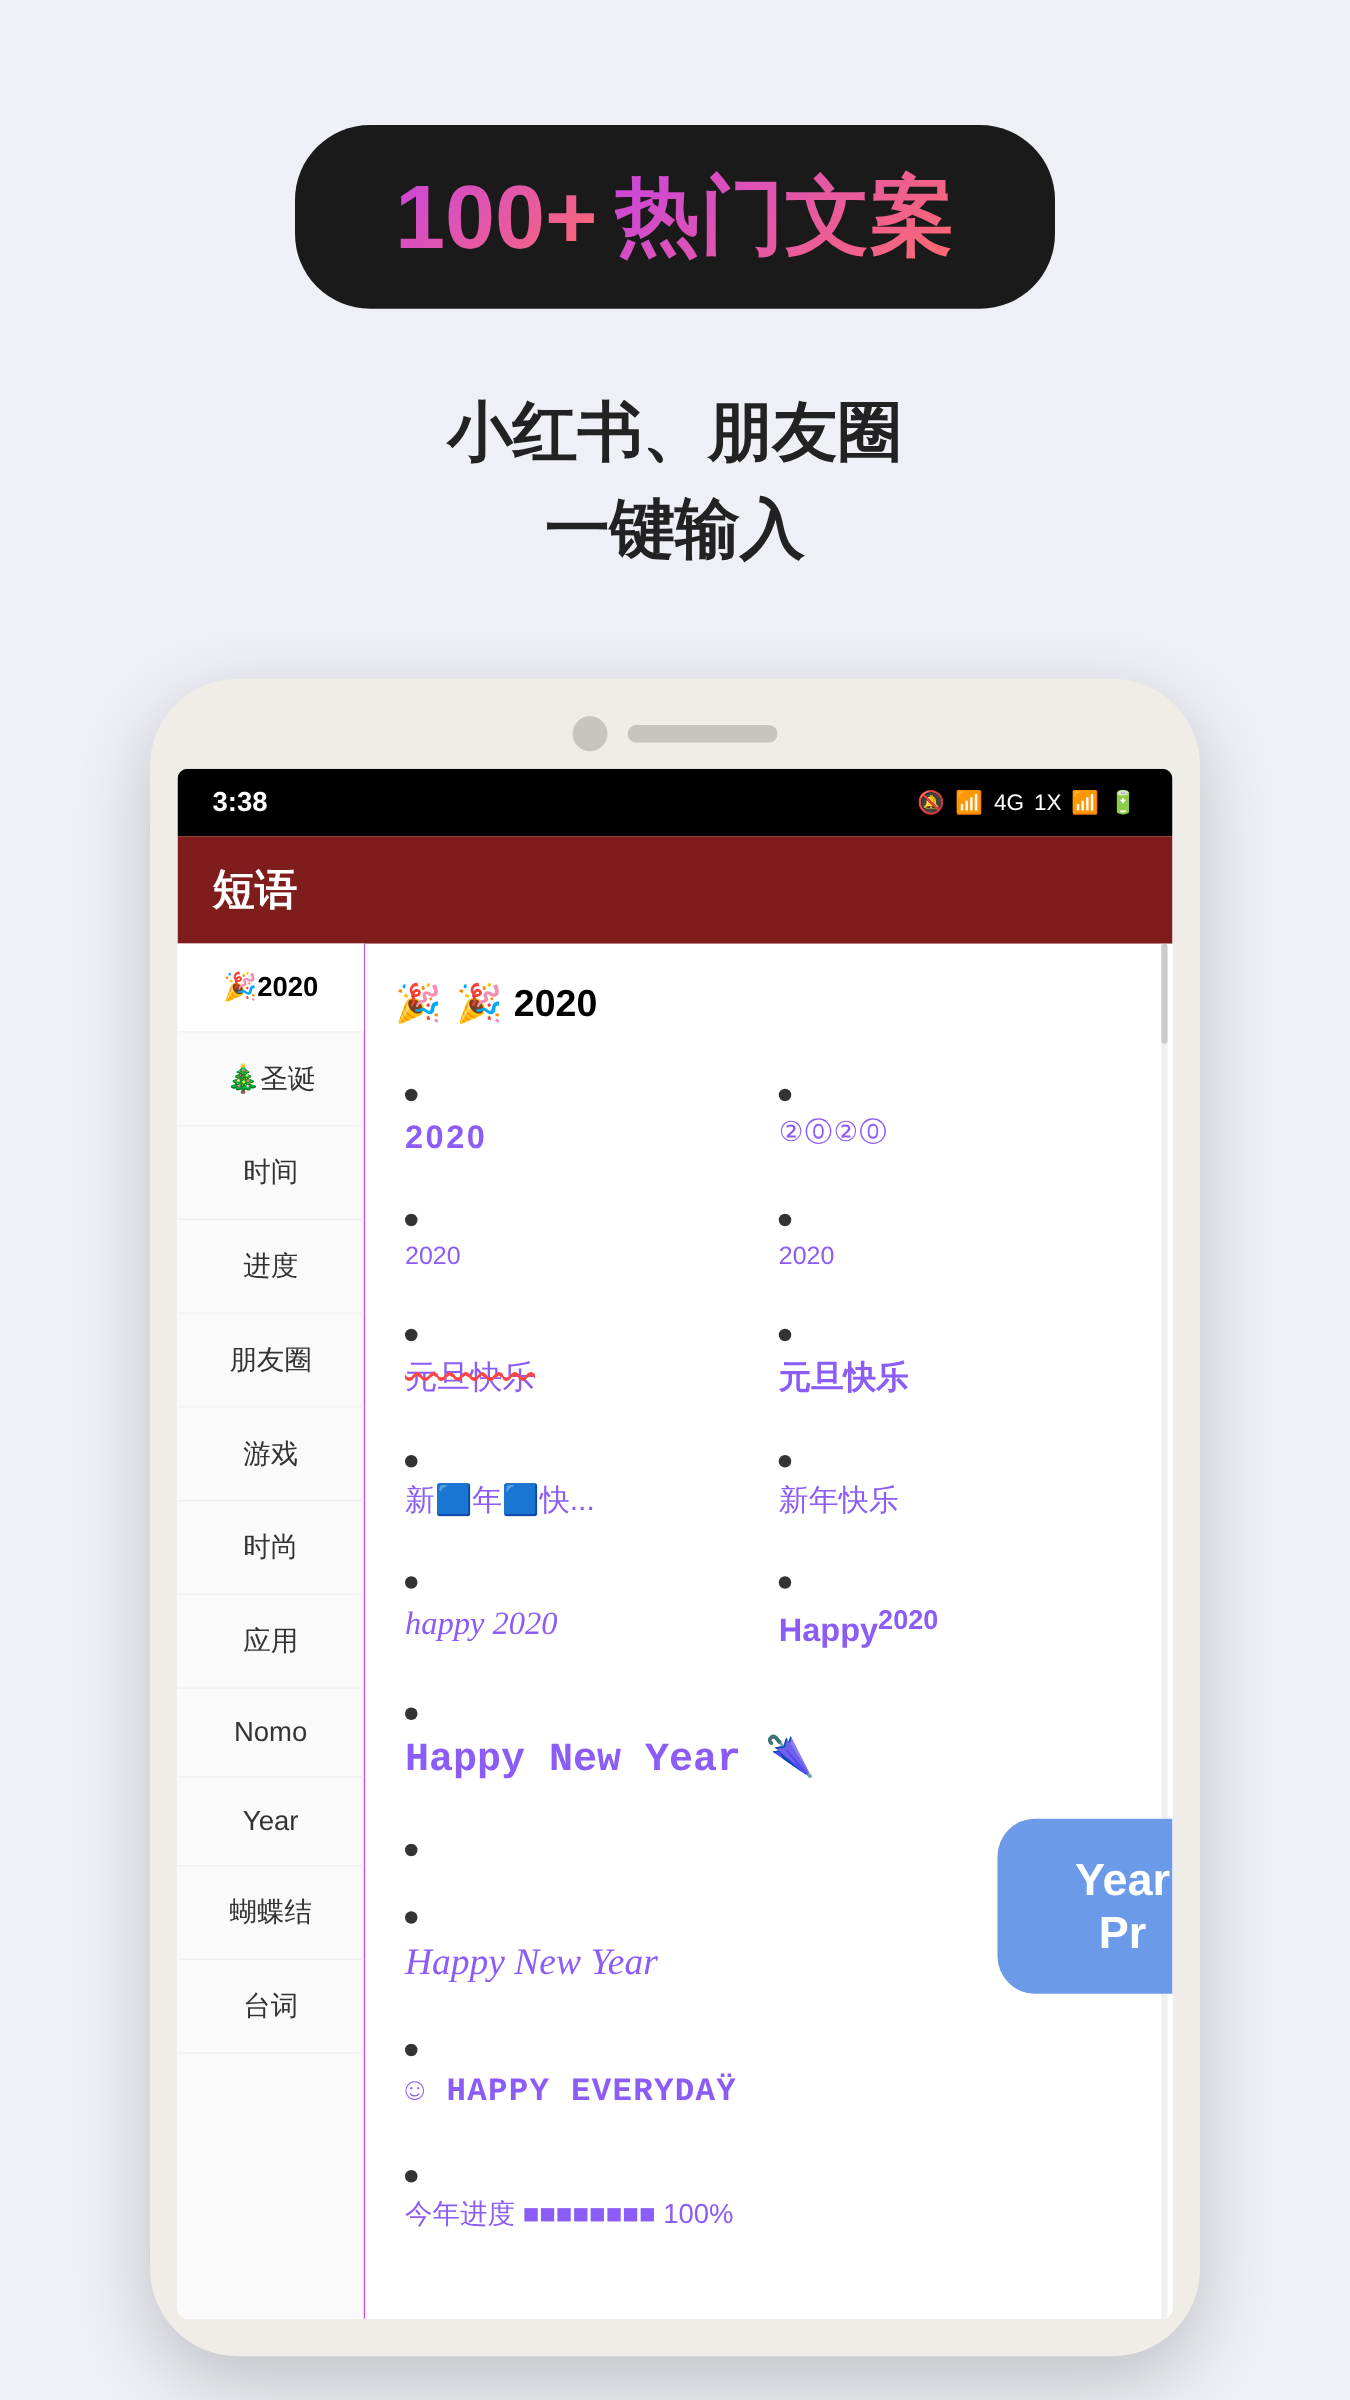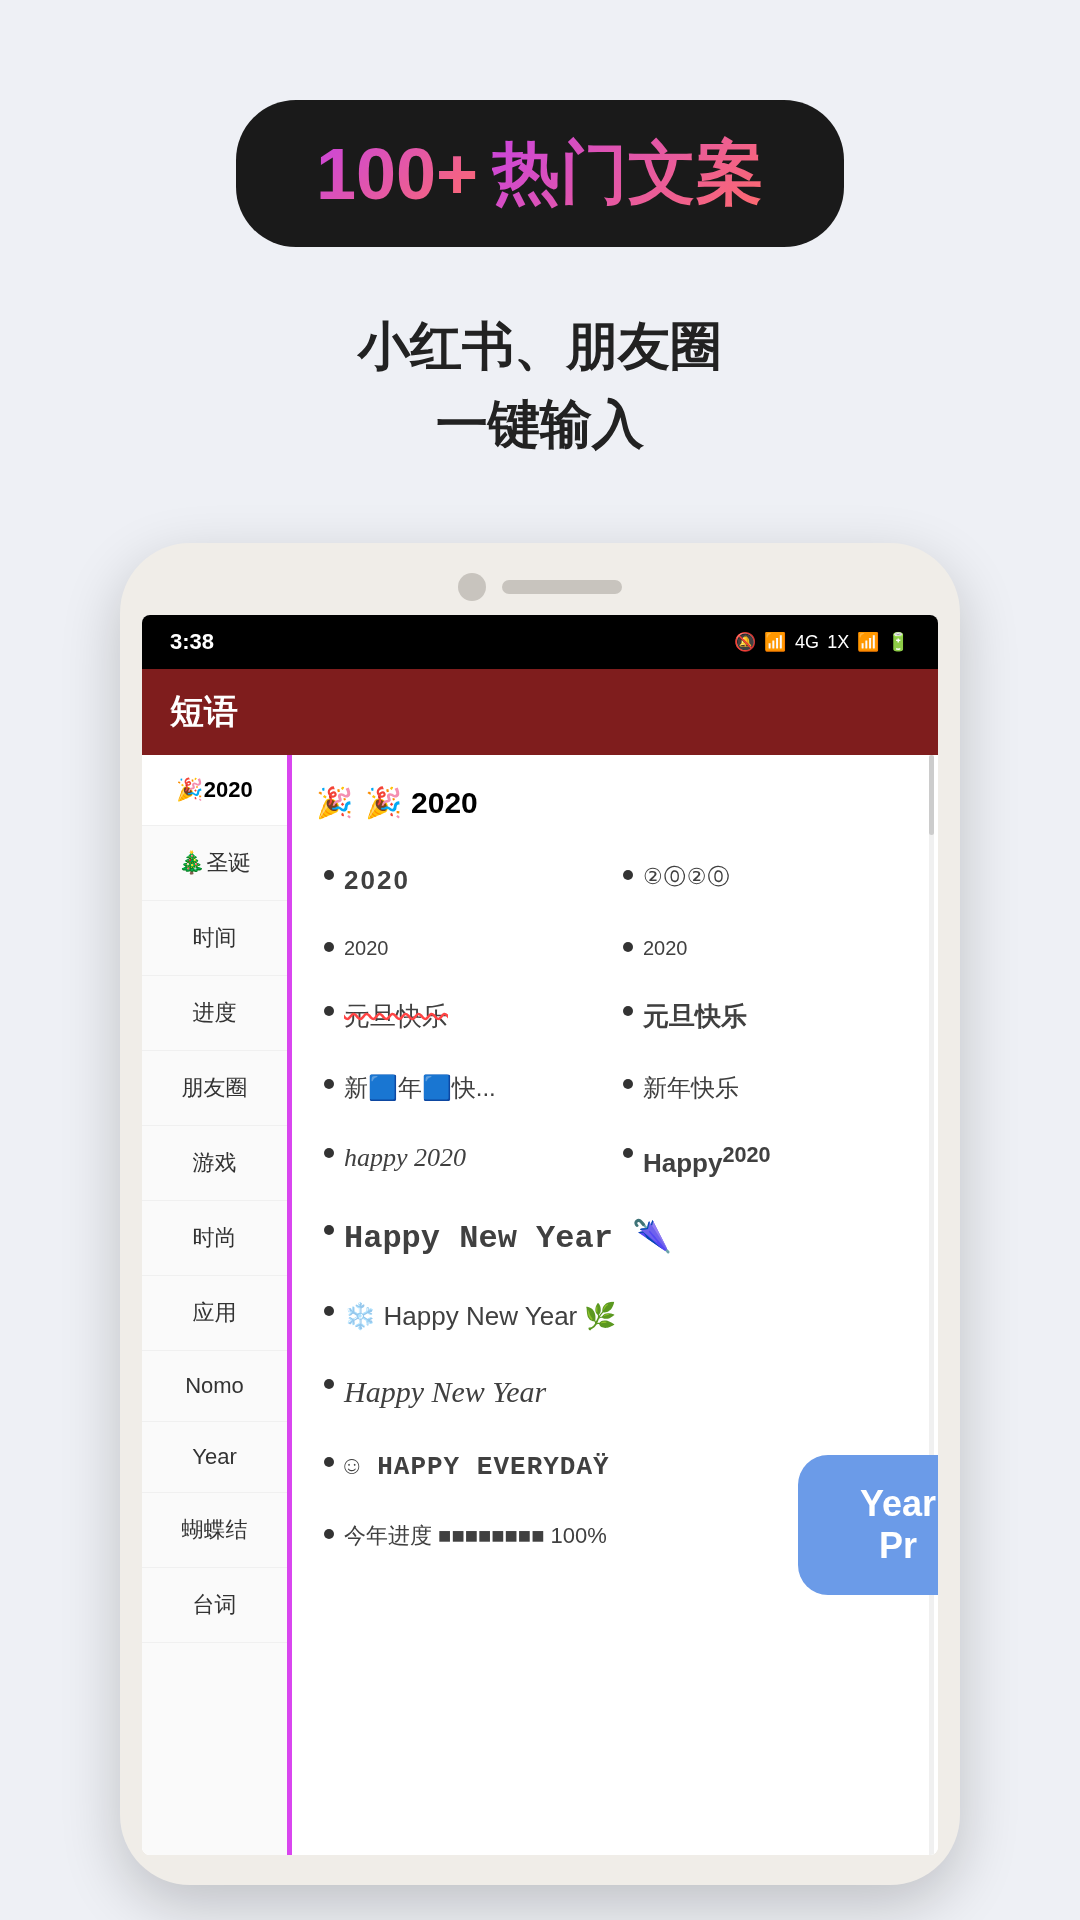--- a/index.html
+++ b/index.html
@@ -124,21 +124,21 @@
     .content-area {
       display: flex;
       background: #fff;
       min-height: 1100px;
     }
 
     
     .sidebar {
       width: 150px;
       background: #fafafa;
-      border-right: 5px solid #d946ef;
+      border-right: 1px solid #d946ef;
       flex-shrink: 0;
     }
     .sidebar-item {
       padding: 22px 10px;
       text-align: center;
       font-size: 22px;
       color: #333;
       border-bottom: 1px solid #f0f0f0;
       cursor: pointer;
     }
@@ -171,21 +171,22 @@
       grid-template-columns: 1fr 1fr;
       gap: 0;
     }
 
     .list-item {
       display: flex;
       align-items: flex-start;
       gap: 10px;
       padding: 18px 8px;
       font-size: 24px;
-      color: #404040;
+      color: #8b5cf6;
+      flex-direction: column;
     }
     .bullet {
       width: 10px;
       height: 10px;
       background: #333;
       border-radius: 50%;
       margin-top: 8px;
       flex-shrink: 0;
     }
     .item-text {
@@ -346,21 +347,20 @@
               <div class="item-text text-bold" style="font-size:26px;">Happy<sup>2020</sup></div>
             </div>
 
             <div class="list-item full-width">
               <div class="bullet"></div>
               <div class="item-text text-decorative" style="font-size:32px; font-family: 'Courier New', monospace; font-weight: 700;">Happy New Year 🌂</div>
             </div>
 
             <div class="list-item full-width">
               <div class="bullet"></div>
-              <div class="item-text" style="font-size:26px;">❄️ Happy New Year 🌿</div>
             </div>
 
             <div class="list-item full-width">
               <div class="bullet"></div>
               <div class="item-text text-cursive" style="font-size:30px; font-family: 'Brush Script MT', 'Comic Sans MS', cursive; font-style: italic;">Happy New Year</div>
             </div>
 
             <div class="list-item full-width">
               <div class="bullet"></div>
               <div class="item-text text-decorative" style="font-size:26px; font-family: 'Courier New', monospace; font-weight: 700; letter-spacing: 1px;">☺ HAPPY EVERYDAŸ</div>

